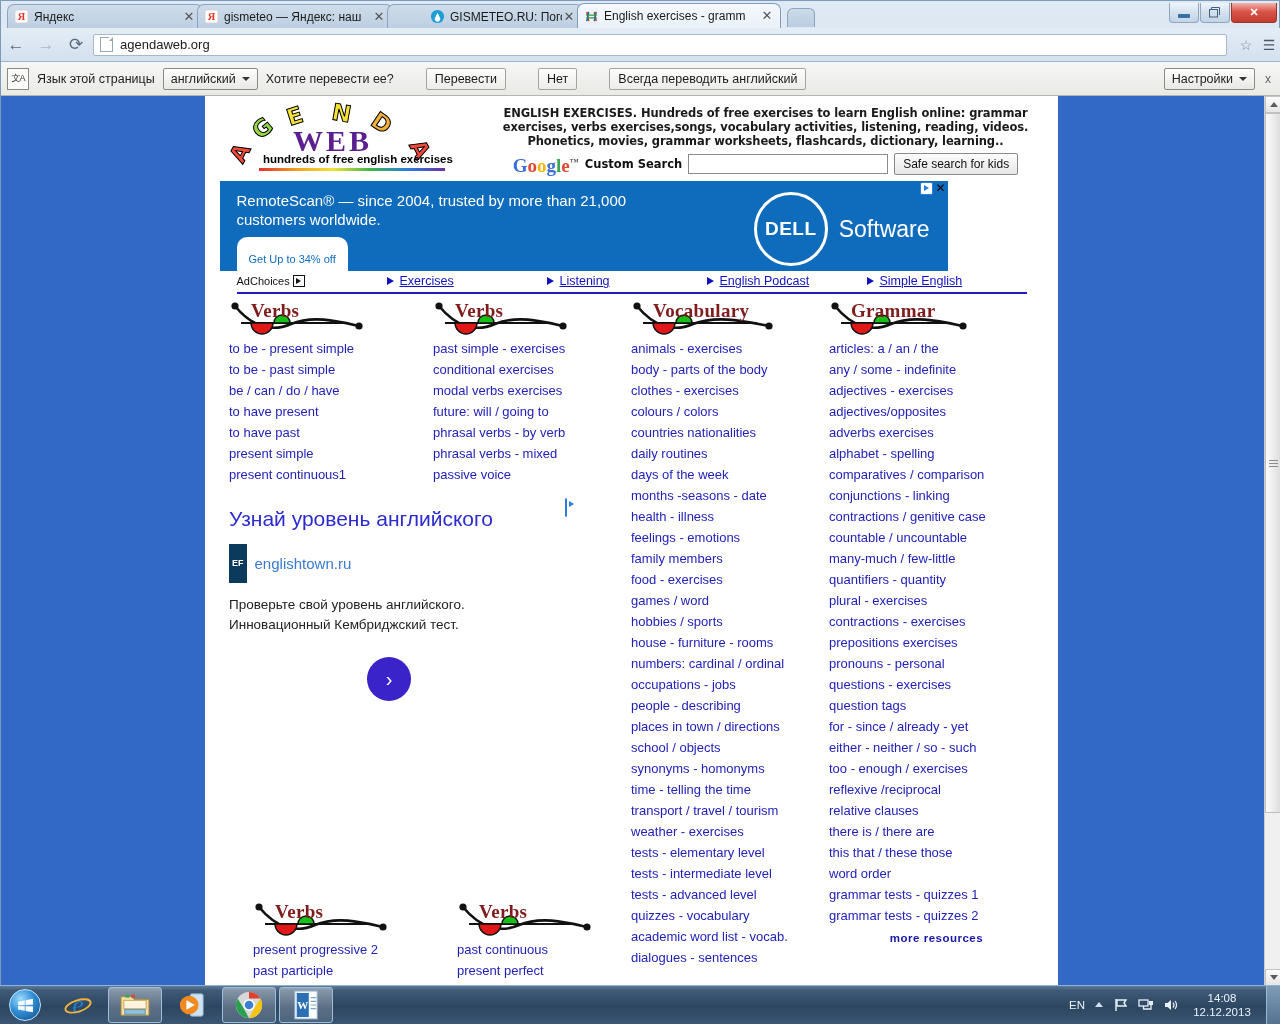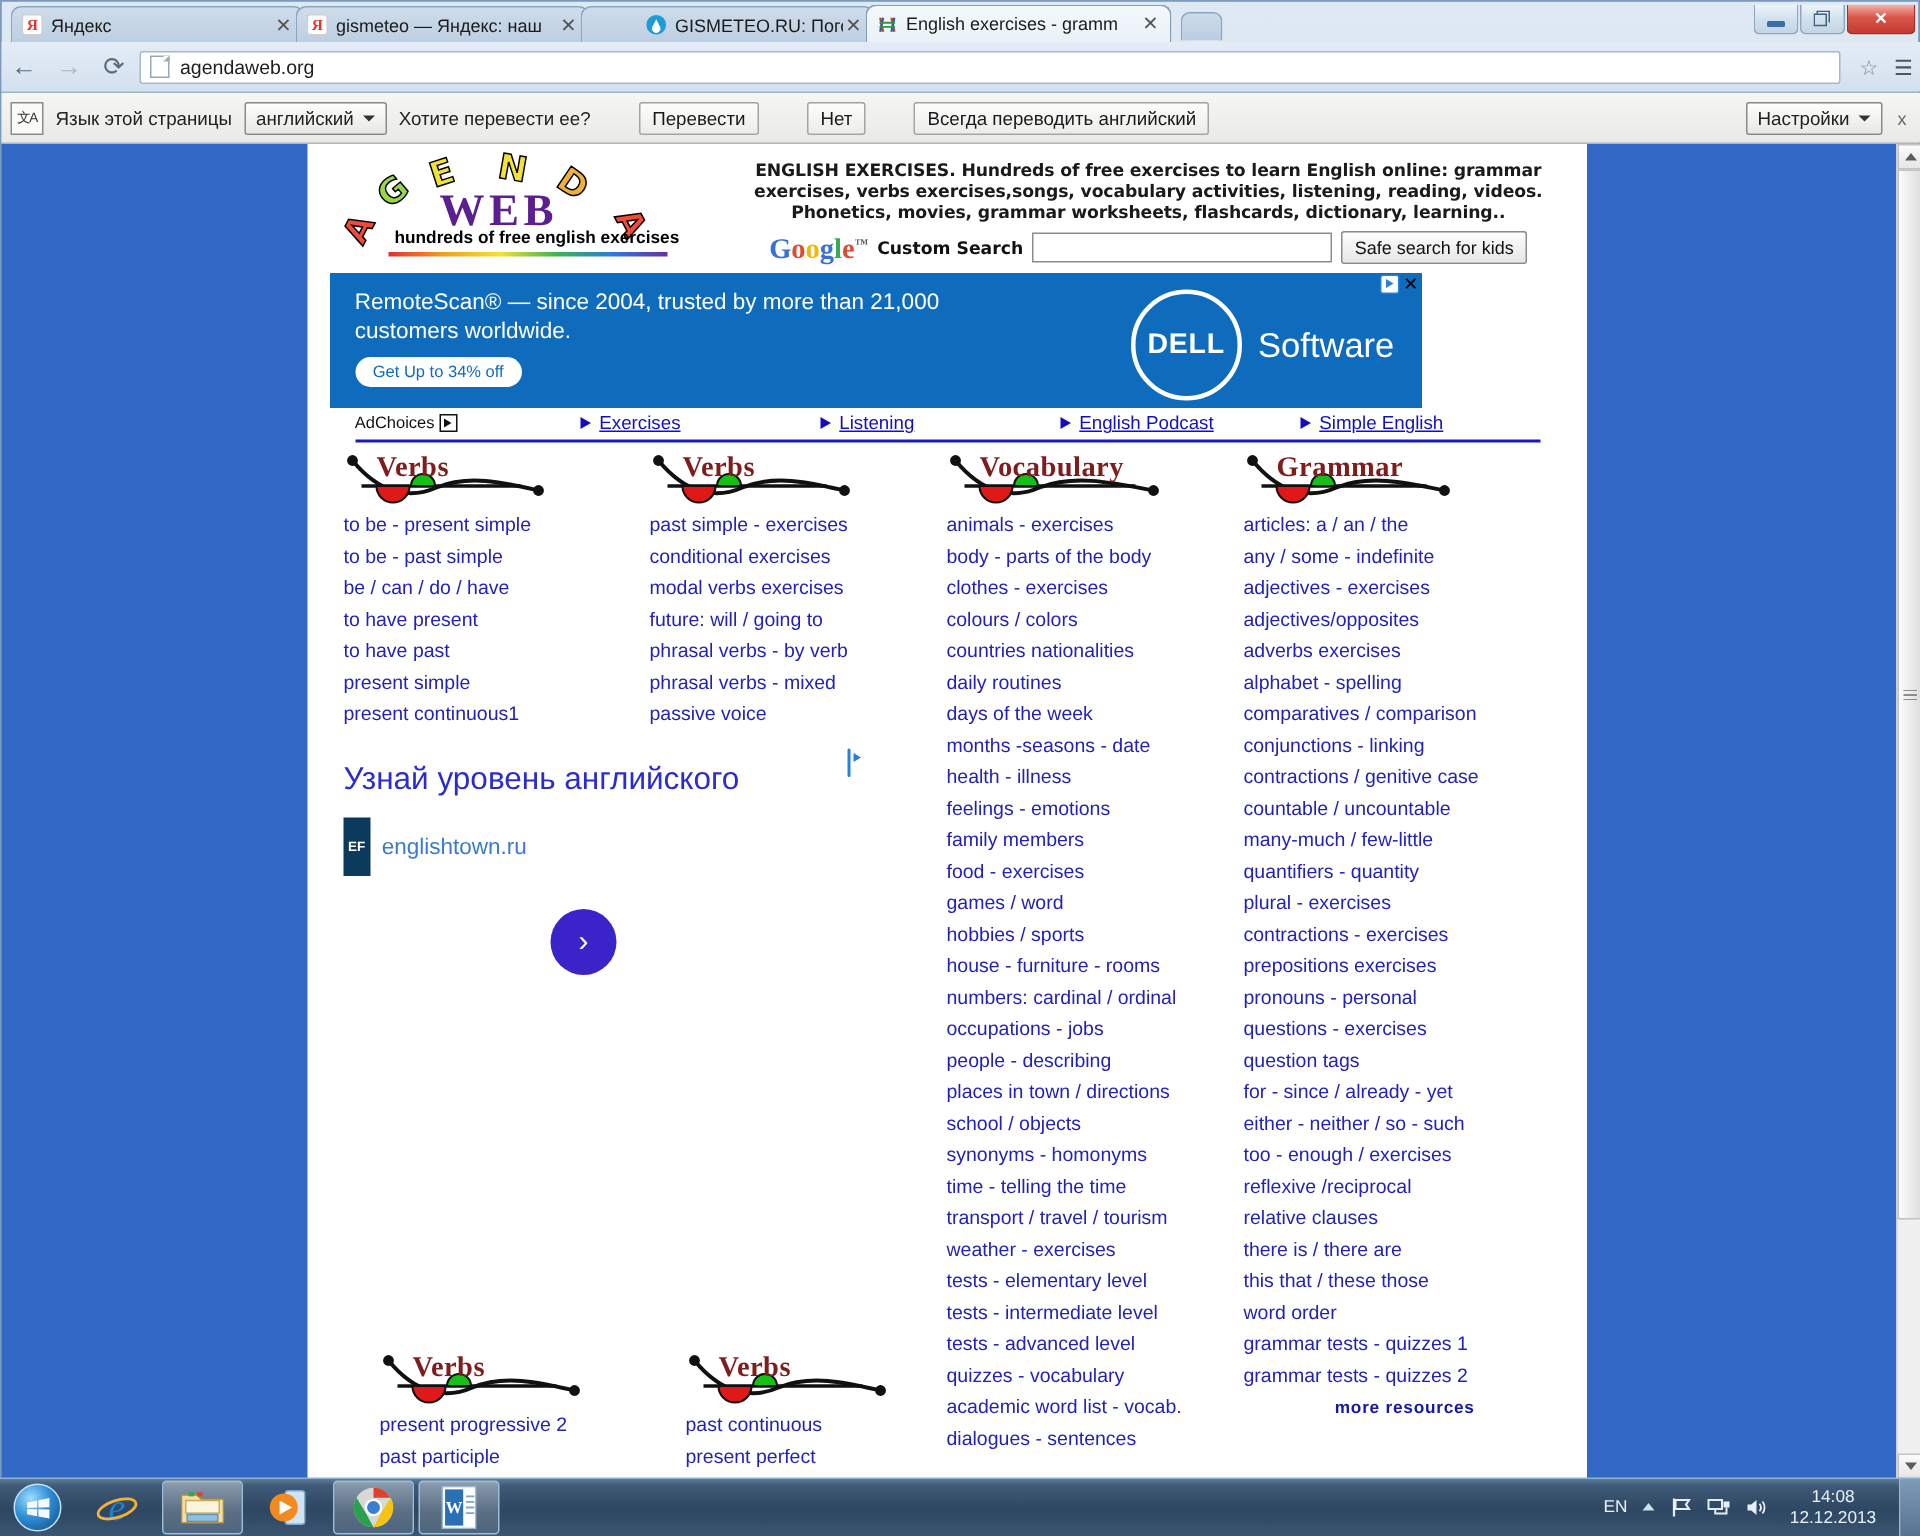--- a/index.html
+++ b/index.html
@@ -118,21 +118,21 @@
   #gword .b{color:#3b6fd4;} #gword .r{color:#e04b35;} #gword .y{color:#f5b50a;} #gword .g{color:#3aa757;}
   #csl{font-family:"DejaVu Sans", sans-serif;font-weight:bold;font-size:11.5px;color:#111;}
   #sinput{width:200px;height:20px;border:1px solid #8c8c8c;background:#fff;box-sizing:border-box;}
   #sbtn{border:1px solid #8a8a8a;border-radius:2px;
      background:linear-gradient(180deg,#fdfdfd,#e6e6e6);font-size:12px;padding:3px 8px;color:#111;}
   
   #adwrap{margin:4px auto 0 auto;width:824px;position:relative;}
   #dellad{width:728px;height:90px;background:#0f6cbd;position:relative;overflow:hidden;color:#fff;}
   #dellad .adtxt{position:absolute;left:17px;top:10px;width:460px;font-size:15px;line-height:19px;}
   #dellcta{position:absolute;left:17px;top:56px;background:#fff;color:#0f6cbd;border-radius:10px;
-     font-size:11px;padding:4px 12px;}
+     font-size:11px;padding:16px 12px;}
   #dellmark{position:absolute;right:18px;top:11px;display:flex;align-items:center;gap:11px;}
   #delloval{width:68px;height:68px;border:3px solid #fff;border-radius:50%;
      display:flex;align-items:center;justify-content:center;}
   #delloval span{font-weight:bold;font-size:19px;letter-spacing:0.5px;}
   #dellsw{font-size:23px;}
   #adbadge{position:absolute;right:2px;top:1px;display:flex;align-items:center;gap:2px;}
   .adtri{width:0;height:0;border-top:5px solid transparent;border-bottom:5px solid transparent;border-left:8px solid #2a7de1;}
   .adtri.box{width:11px;height:11px;border:1px solid #2a7de1;border-radius:2px;position:relative;background:#fff;}
   .adtri.box:after{content:"";position:absolute;left:3px;top:2px;width:0;height:0;
      border-top:3px solid transparent;border-bottom:3px solid transparent;border-left:5px solid #2a7de1;}
@@ -372,20 +372,21 @@
 
           <div id="etad">
             <span id="etbadge">
               <span class="adtri box"></span>
             </span>
             <div id="ettitle">Узнай уровень английского</div>
             <div id="eturlrow">
               <span id="efbadge">EF</span>
               <span id="eturl">englishtown.ru</span>
             </div>
+            <div id="etdesc">Проверьте свой уровень английского. Инновационный Кембриджский тест.</div>
             <div id="etarrow">›</div>
           </div>
         </div>
 
         <div class="col c2">
           <div class="sectlogo">
             <svg width="140" height="34" viewBox="0 0 140 34">
               <path d="M6 4 C24 26, 44 30, 62 22 C84 13, 108 19, 130 24" stroke="#111" stroke-width="2.6" fill="none" stroke-linecap="round"></path>
               <path d="M12 21 H118" stroke="#111" stroke-width="2.2"></path>
               <path d="M22 21 A11 11 0 0 0 44 21 Z" fill="#e01818" stroke="#111" stroke-width="1.4"></path>

